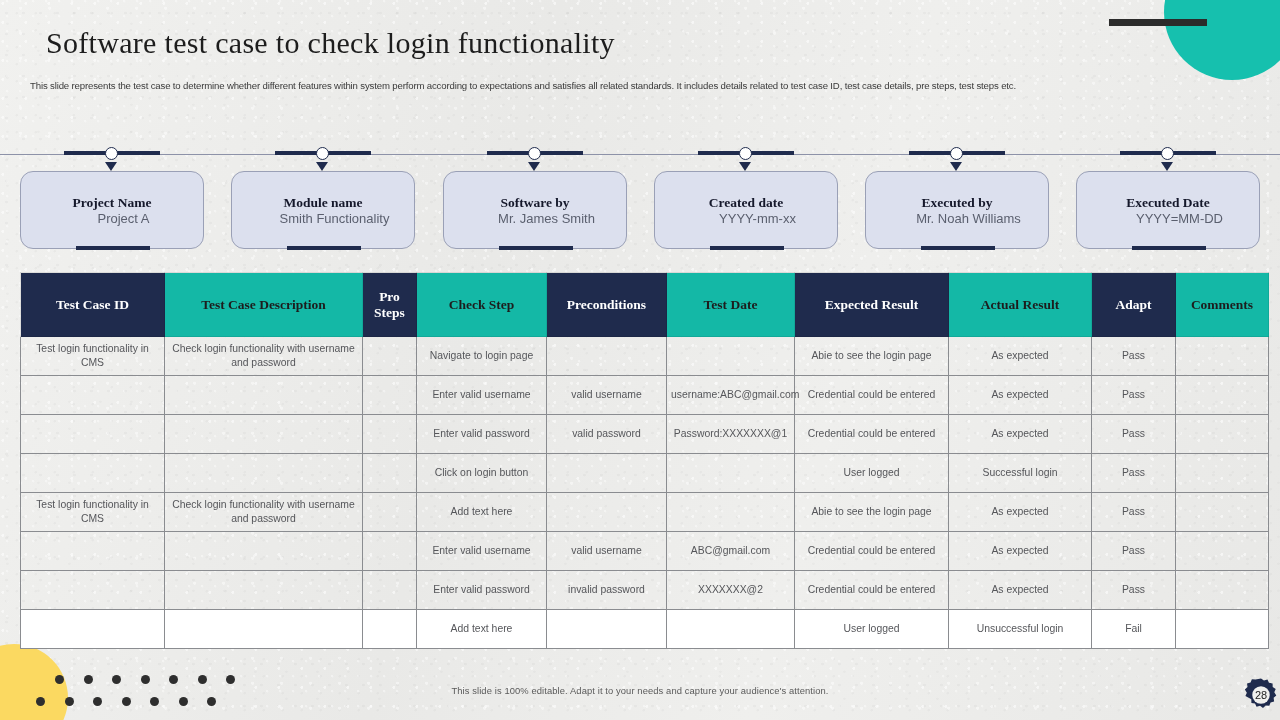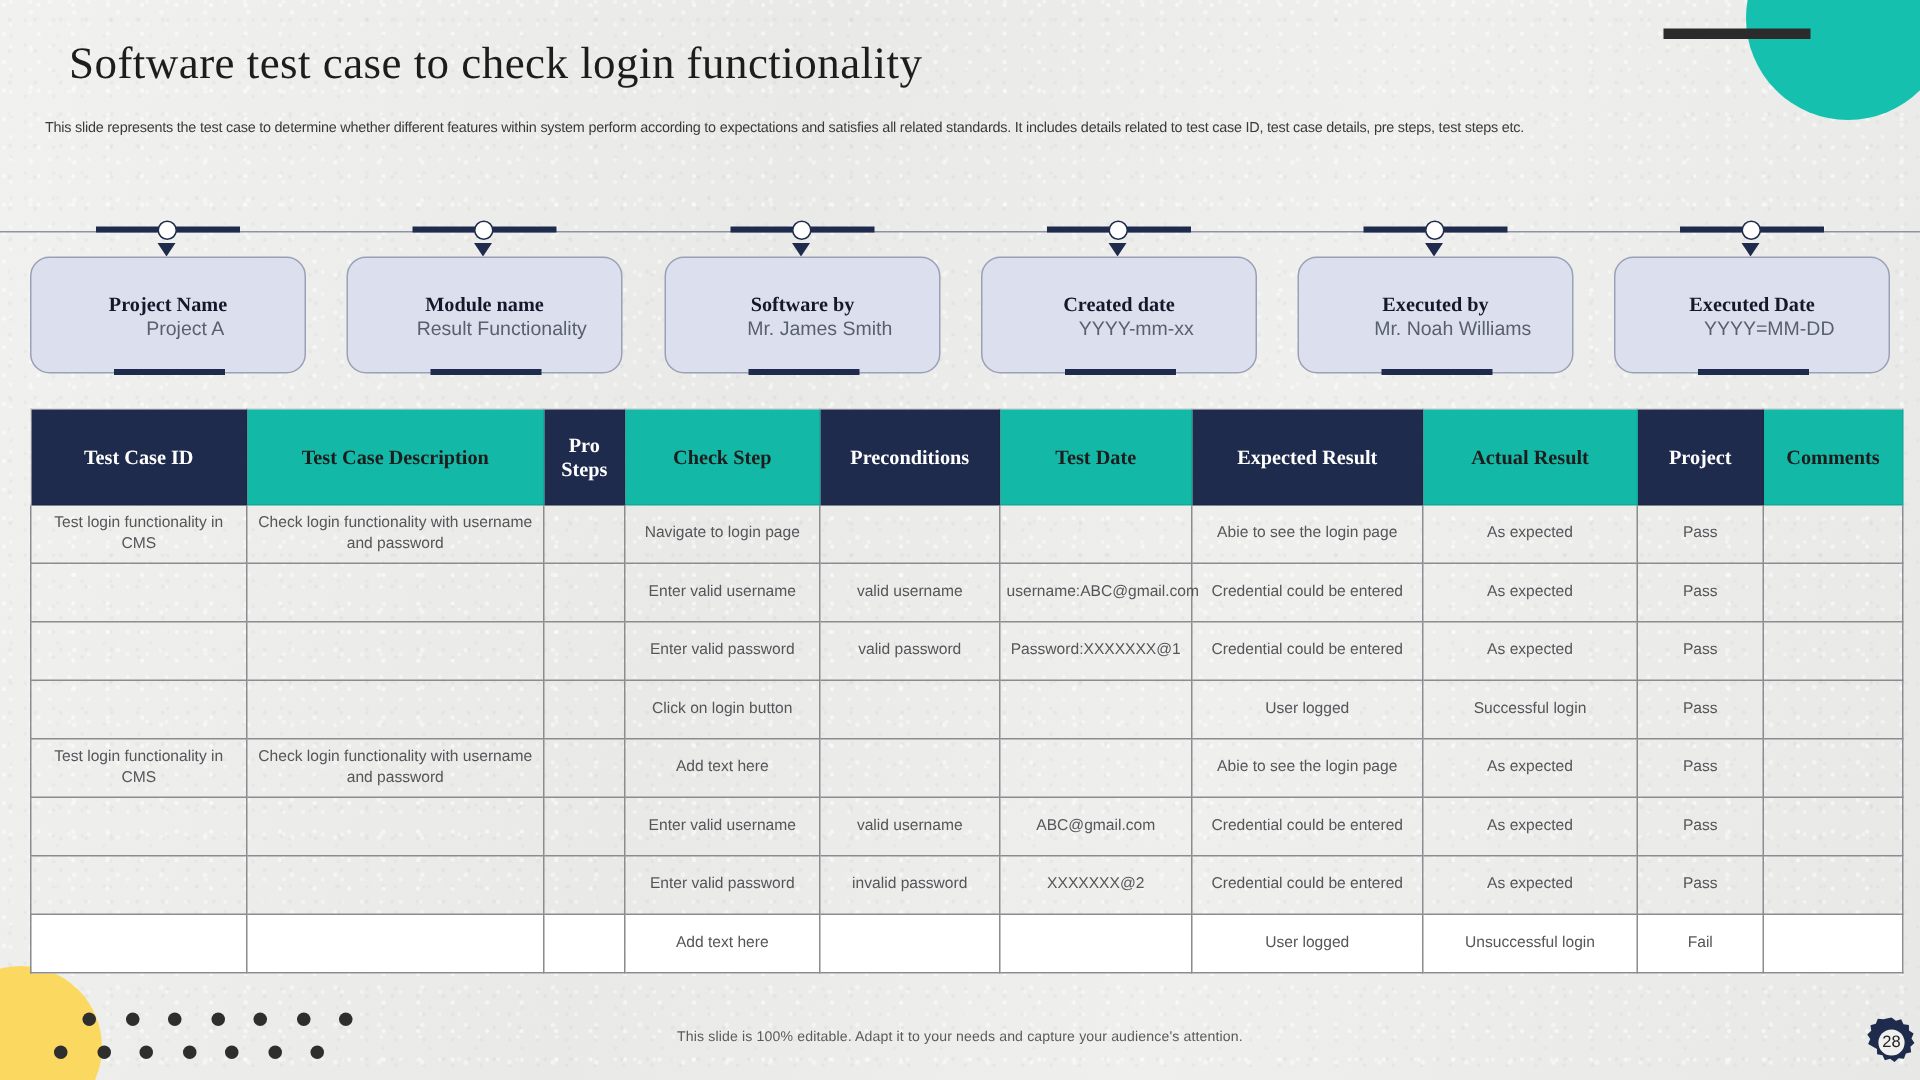--- a/index.html
+++ b/index.html
@@ -247,21 +247,21 @@
         <div class="card-value">Project A</div>
       </div>
       <div class="card-underbar"></div>
     </div>
     <div class="card-wrap" style="left: 231px;">
       <div class="tl-seg"></div>
       <div class="tl-circle"></div>
       <div class="tl-tri"></div>
       <div class="card">
         <div class="card-title">Module name</div>
-        <div class="card-value">Result Functionality</div>
+        <div class="card-value">Smith Functionality</div>
       </div>
       <div class="card-underbar"></div>
     </div>
     <div class="card-wrap" style="left: 443px;">
       <div class="tl-seg"></div>
       <div class="tl-circle"></div>
       <div class="tl-tri"></div>
       <div class="card">
         <div class="card-title">Software by</div>
         <div class="card-value">Mr.  James Smith</div>
@@ -334,21 +334,21 @@
         <th class="gold">
           <div>Test Date</div>
         </th>
         <th class="navy">
           <div>Expected Result</div>
         </th>
         <th class="gold">
           <div>Actual Result</div>
         </th>
         <th class="navy">
-          <div>Project</div>
+          <div>Adapt</div>
         </th>
         <th class="gold">
           <div>Comments</div>
         </th>
       </tr>
     </thead>
   <tbody id="tbl-body">
       <tr>
         <td>Test login functionality in CMS</td>
         <td>Check login functionality with username and password</td>

